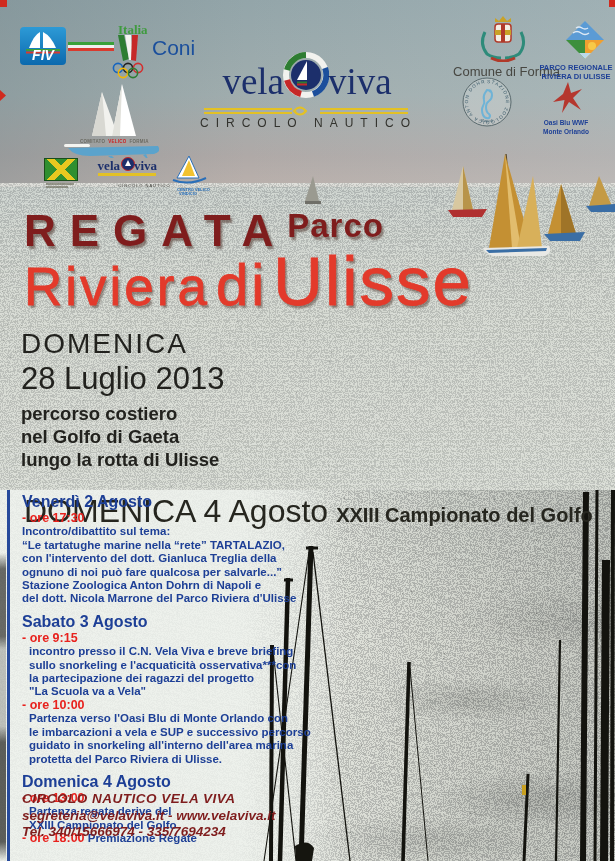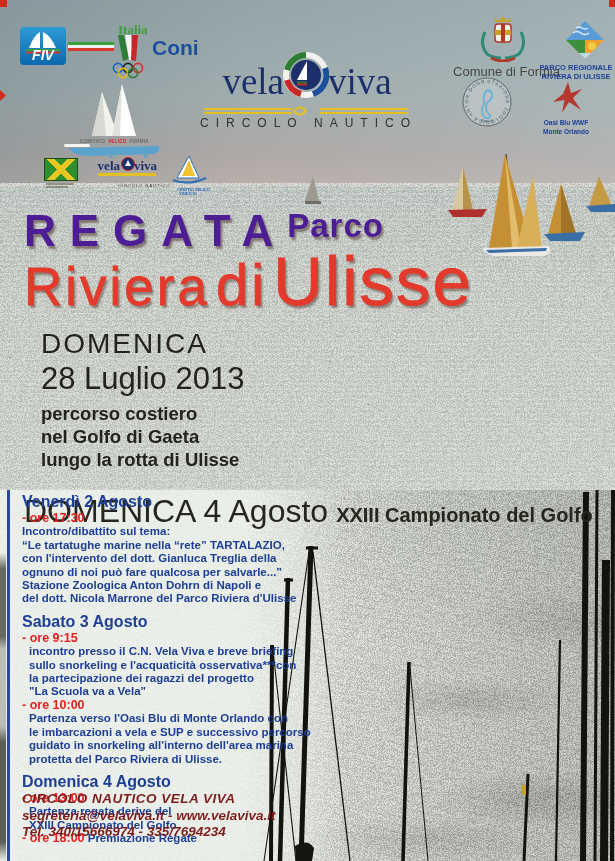--- a/index.html
+++ b/index.html
@@ -41,21 +41,21 @@
   .fiv .box{position:absolute;left:0;top:0;width:46px;height:38px;border-radius:4px;
     background:linear-gradient(180deg,#2d9ad6,#0b69ae);} 
   .fiv .txt{position:absolute;left:0px;top:20px;width:46px;text-align:center;color:#fff;
     font-weight:bold;font-style:italic;font-size:14px;}
   .fiv .s1,.fiv .s2,.fiv .s3{position:absolute;height:3px;left:48px;width:46px;}
   .fiv .s1{top:15px;background:#3aa03a;} .fiv .s2{top:18px;background:#efefef;} .fiv .s3{top:21px;background:#d93a2e;}
 
   .coni{left:108px;top:22px;width:92px;height:62px;}
   .coni .italia{position:absolute;left:10px;top:0;color:#3f9b3f;font-weight:bold;
     font-family:"Liberation Serif",serif;font-size:13px;}
-  .coni .coni-t{position:absolute;left:44px;top:14px;color:#1b4f9c;font-weight:bold;font-size:21px;}
+  .coni .coni-t{position:absolute;left:44px;top:14px;color:#1b4f9c;font-weight:normal;font-size:21px;}
 
   .velaviva{left:200px;top:52px;width:212px;height:82px;text-align:center;}
   .vv-row{position:relative;height:50px;}
   .vv-word{position:absolute;top:8px;font-family:"Liberation Serif",serif;color:#1c2f6b;font-size:37px;}
   .vv-left{right:128px;} .vv-right{left:128px;}
   .vv-emblem{position:absolute;left:83px;top:0;}
   .vv-sub{margin-top:14px;font-size:12px;letter-spacing:7px;color:#33332e;white-space:nowrap;}
 
   .comune{left:446px;top:14px;width:114px;height:68px;text-align:right;}
   .comune .lbl{margin-top:50px;font-size:13px;color:#474742;}
@@ -86,31 +86,31 @@
     border-left:3px solid rgba(0,0,0,0);border-right:3px solid rgba(0,0,0,0);border-bottom:6px solid #fff;}
   .vvs-bar{margin:1px auto 0;width:58px;height:3px;background:#e3c125;}
   .tiny-scale{display:inline-block;font-size:8px;letter-spacing:2px;color:#3a3a34;
     transform:scale(.5);transform-origin:center top;white-space:nowrap;}
 
   .vindicio{left:166px;top:154px;width:44px;height:40px;text-align:center;}
   .vindicio .t{font-size:8px;font-weight:bold;color:#2a6fb8;line-height:8px;transform:scale(.5);
     transform-origin:center top;white-space:nowrap;}
 
   
-  .title1{position:absolute;left:24px;top:206px;z-index:4;color:#4c1d95;font-weight:bold;
+  .title1{position:absolute;left:24px;top:206px;z-index:4;color:#7f1d1d;font-weight:bold;
     text-shadow:2px 3px 2px rgba(80,55,45,.55);white-space:nowrap;}
   .title1 .regata{font-size:44px;letter-spacing:14px;}
   .title1 .parco-t{display:inline-block;font-size:33px;letter-spacing:1px;vertical-align:top;margin-top:1px;}
   .title2{position:absolute;left:24px;top:242px;z-index:4;color:#e33a2b;
     text-shadow:2px 3px 2px rgba(80,55,45,.5);white-space:nowrap;-webkit-text-stroke:.8px #e33a2b;}
   .title2 .a{font-size:53px;letter-spacing:3px;}
   .title2 .b{font-size:58px;letter-spacing:3px;margin-left:6px;}
   .title2 .c{font-size:69px;letter-spacing:2px;margin-left:6px;}
 
-  .ev1{position:absolute;left:41px;top:328px;z-index:4;color:#22221e;}
+  .ev1{position:absolute;left:21px;top:328px;z-index:4;color:#22221e;}
   .ev1 .day{font-size:28px;letter-spacing:2px;}
   .ev1 .date{font-size:31px;margin-top:1px;}
   .ev1 .desc{font-size:18.5px;font-weight:bold;line-height:23px;margin-top:5px;}
 
   .cup{position:absolute;left:238px;top:342px;width:377px;text-align:center;z-index:4;
     font-style:italic;font-weight:bold;color:#2e63b2;-webkit-text-stroke:1.2px #17306a;
     text-shadow:1px 2px 1px rgba(18,32,78,.4);}
   .cup .l1{font-size:37px;letter-spacing:4px;}
   .cup .l2{font-size:33px;margin-top:3px;letter-spacing:1px;}
 

